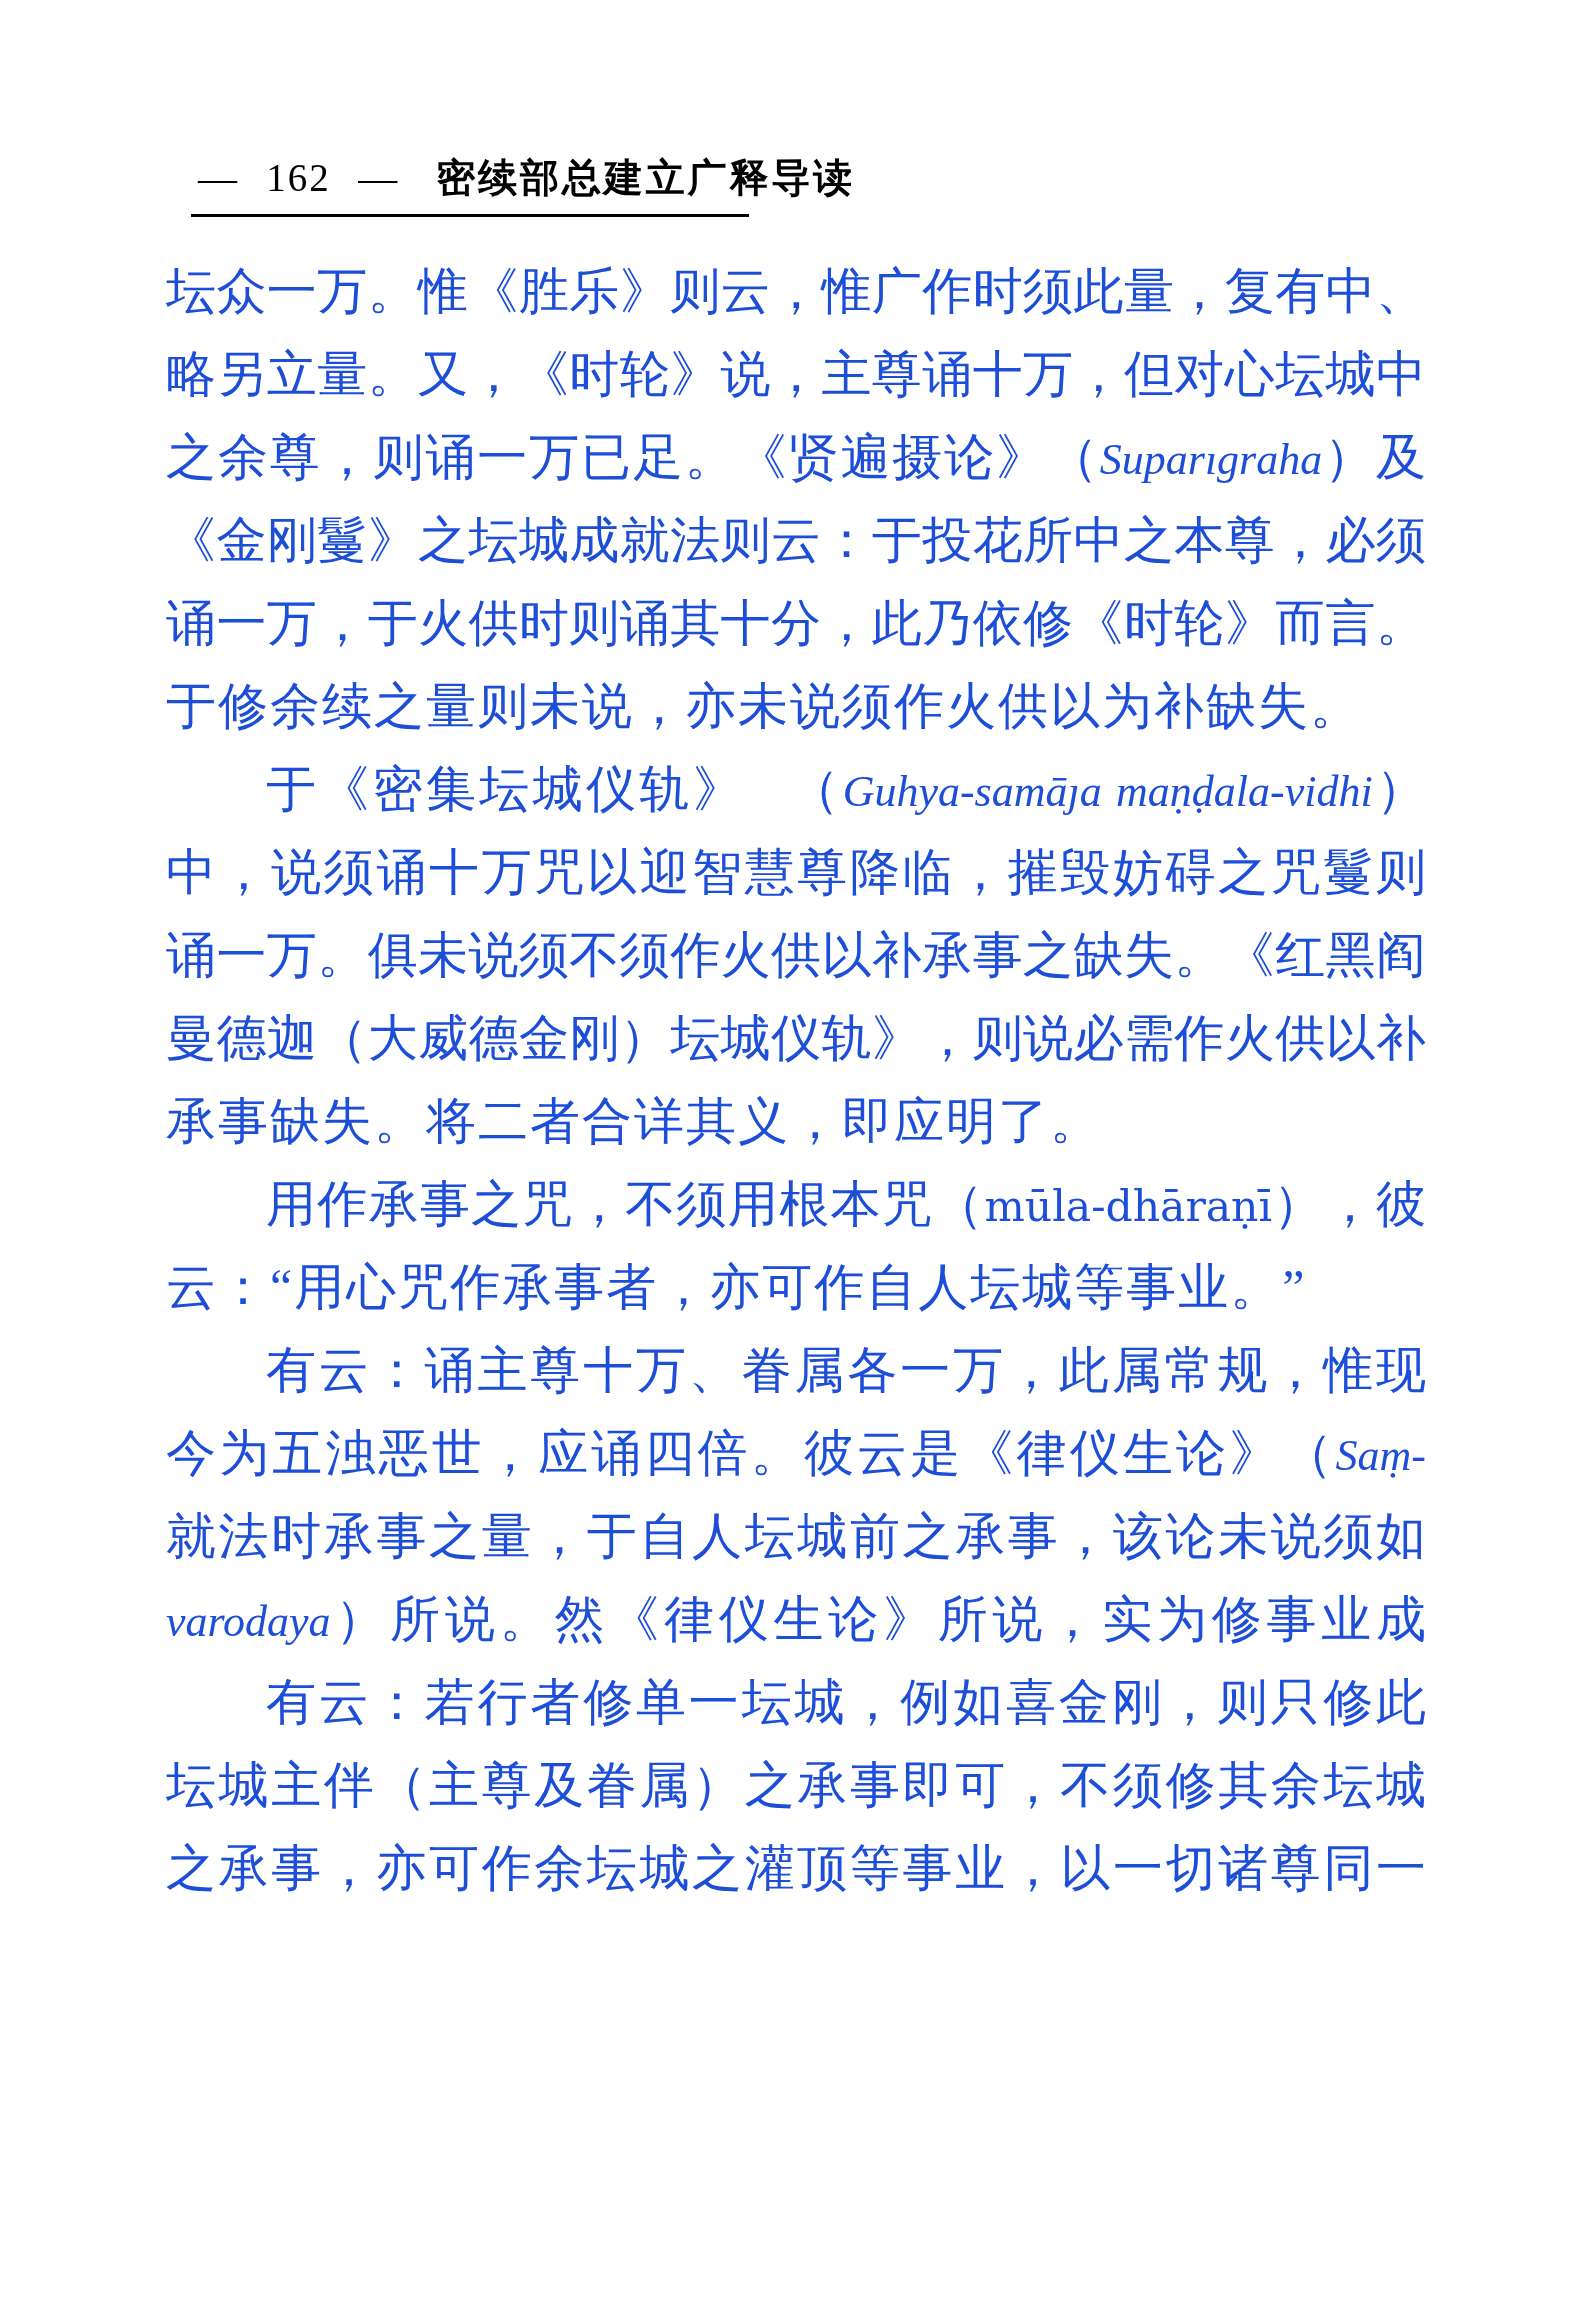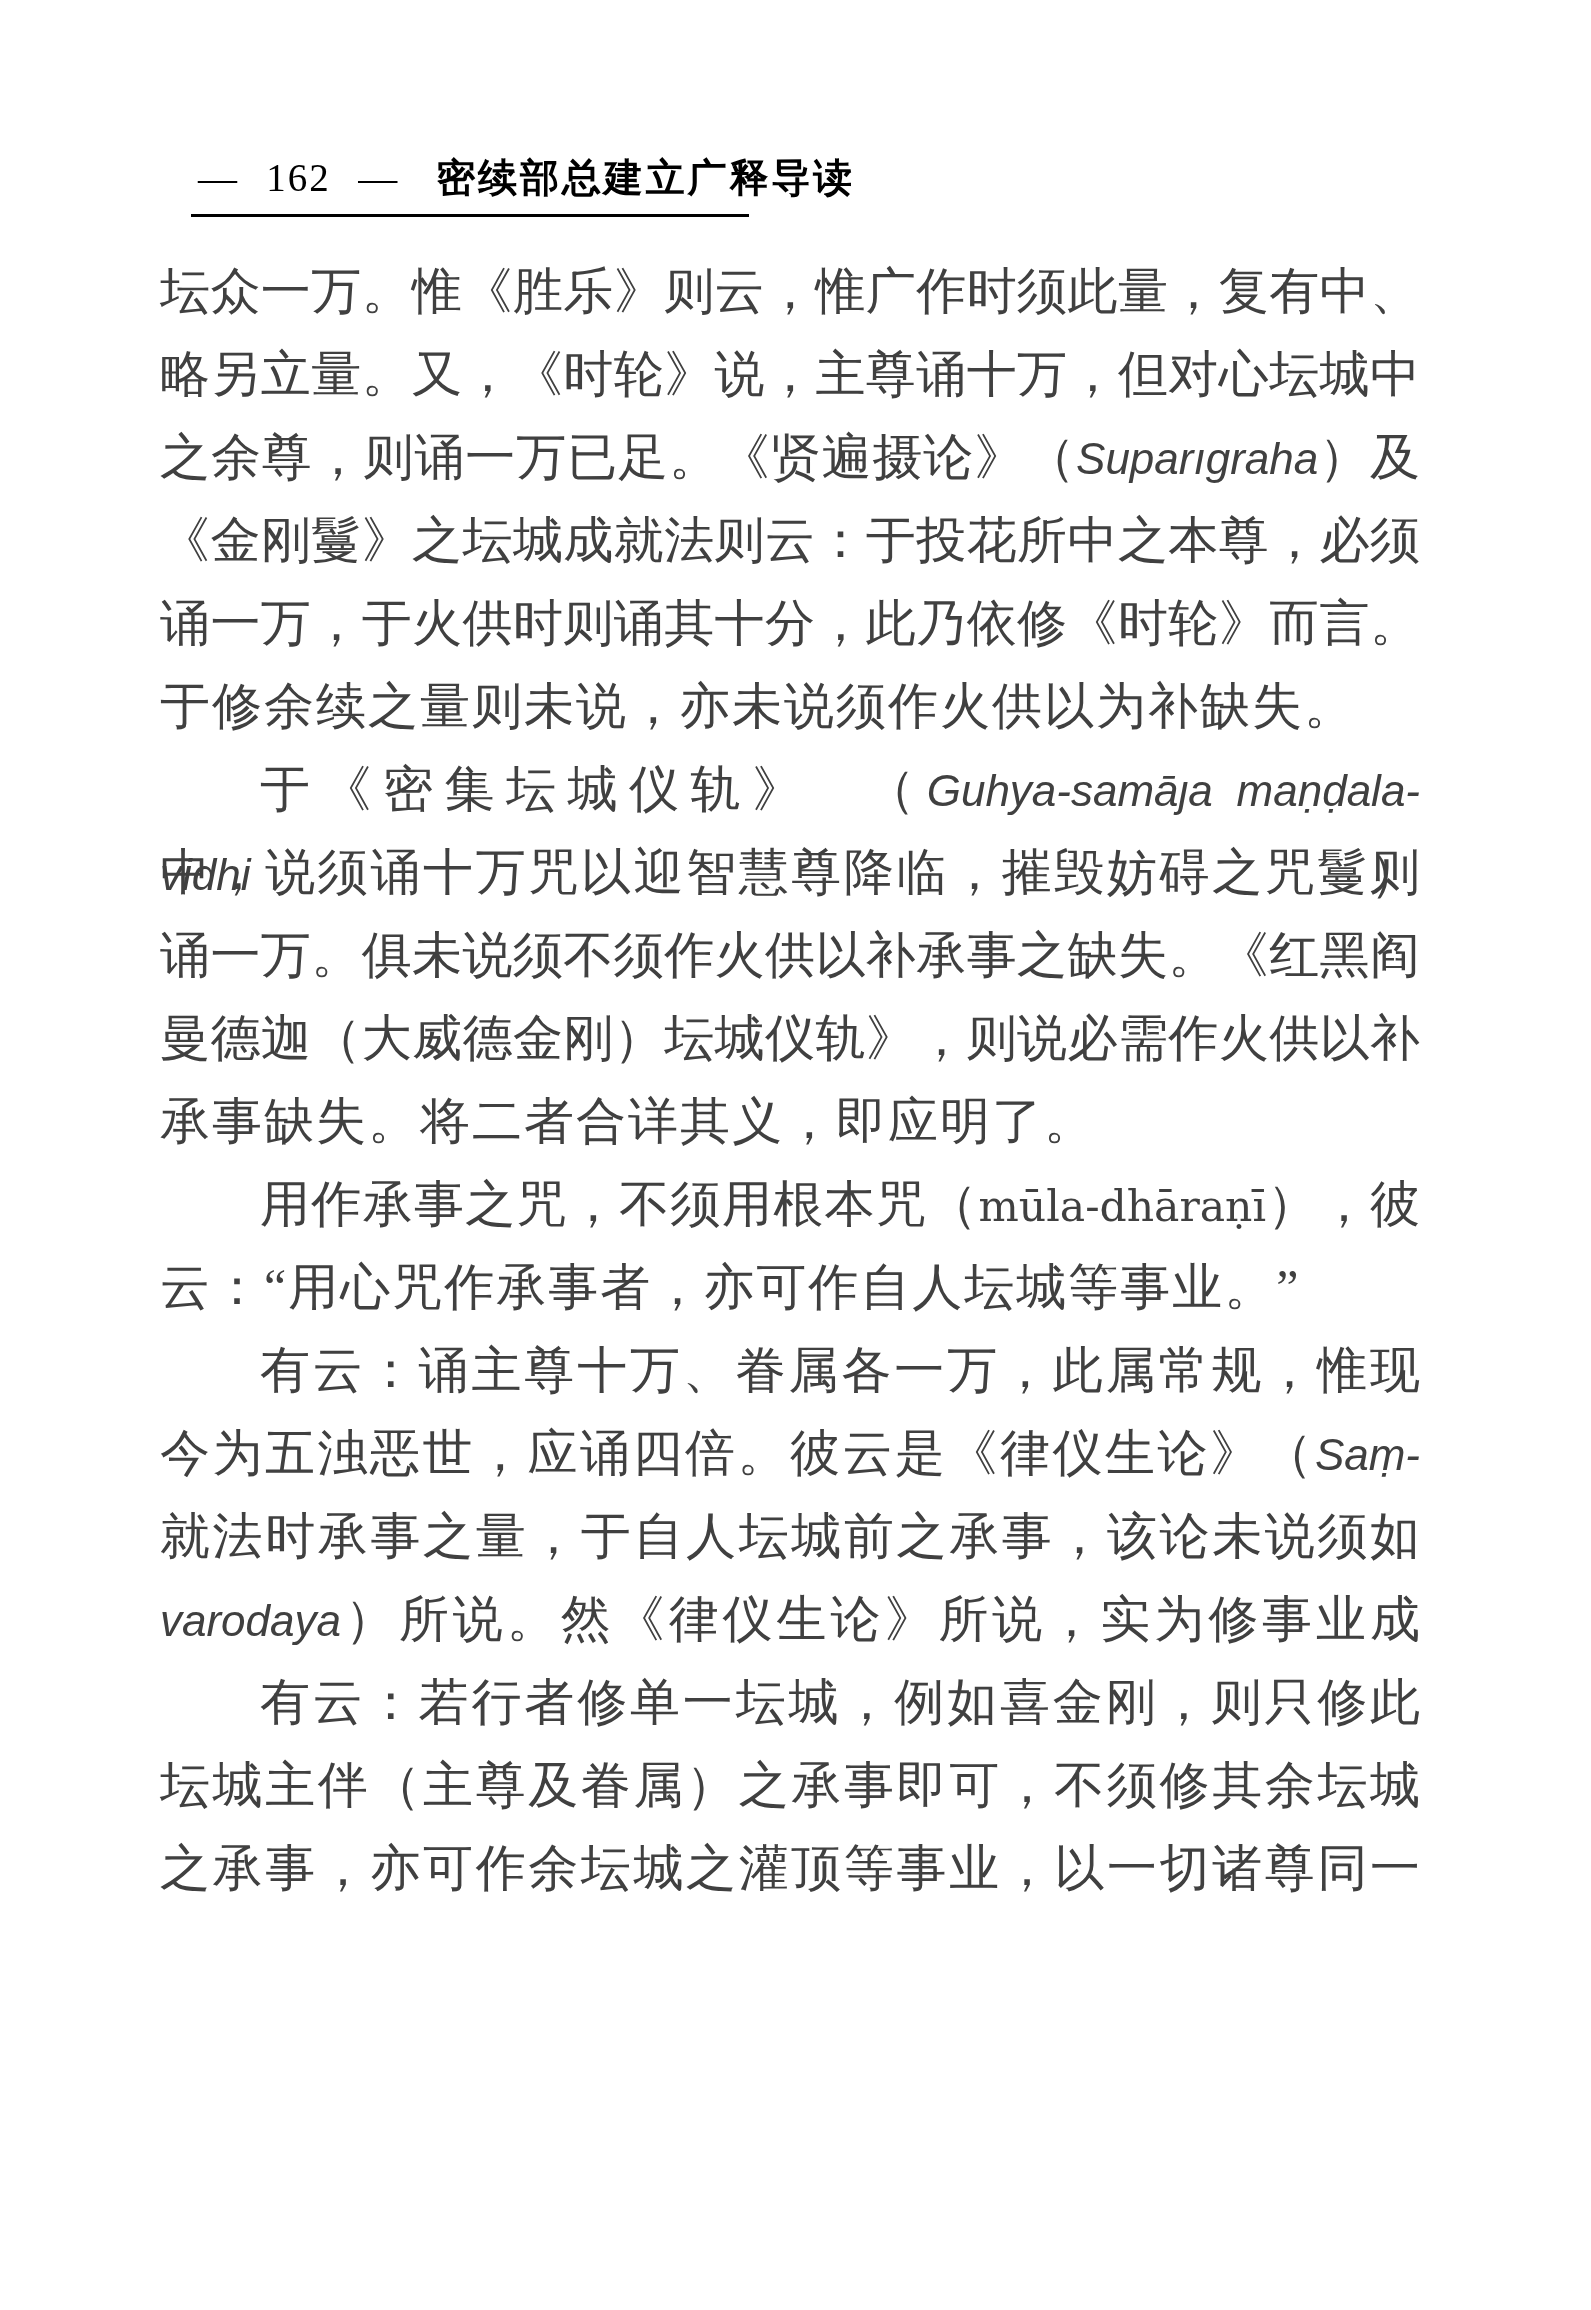--- a/index.html
+++ b/index.html
@@ -41,42 +41,42 @@
     position: absolute;
     left: 191px;
     top: 214px;
     width: 558px;
     height: 2.9px;
     background: #000000;
   }
   
   .textbody {
     position: absolute;
-    left: 160px;
+    left: 166px;
     top: 250px;
     width: 1260px;
     font-size: 50px;
     line-height: 83px;
-    color: #404040;
+    color: #1d4ed8;
   }
   .line {
     text-align: justify;
     text-align-last: justify;
     height: 83px;
   }
   .line.flush {
     text-align: left;
     text-align-last: left;
     letter-spacing: 2px;
   }
   .seg-cjk { }
   .seg-kai {
   }
   .seg-latin-italic {
-    font-family: Liberation Sans, sans-serif;
+    font-family: Liberation Serif, serif;
     font-style: italic;
     font-size: 0.88em;
     letter-spacing: 0;
   }
   .seg-latin-roman {
     font-family: "DejaVu Serif", serif;
     font-size: 0.85em;
     letter-spacing: 0;
   }
   .seg-gap {

